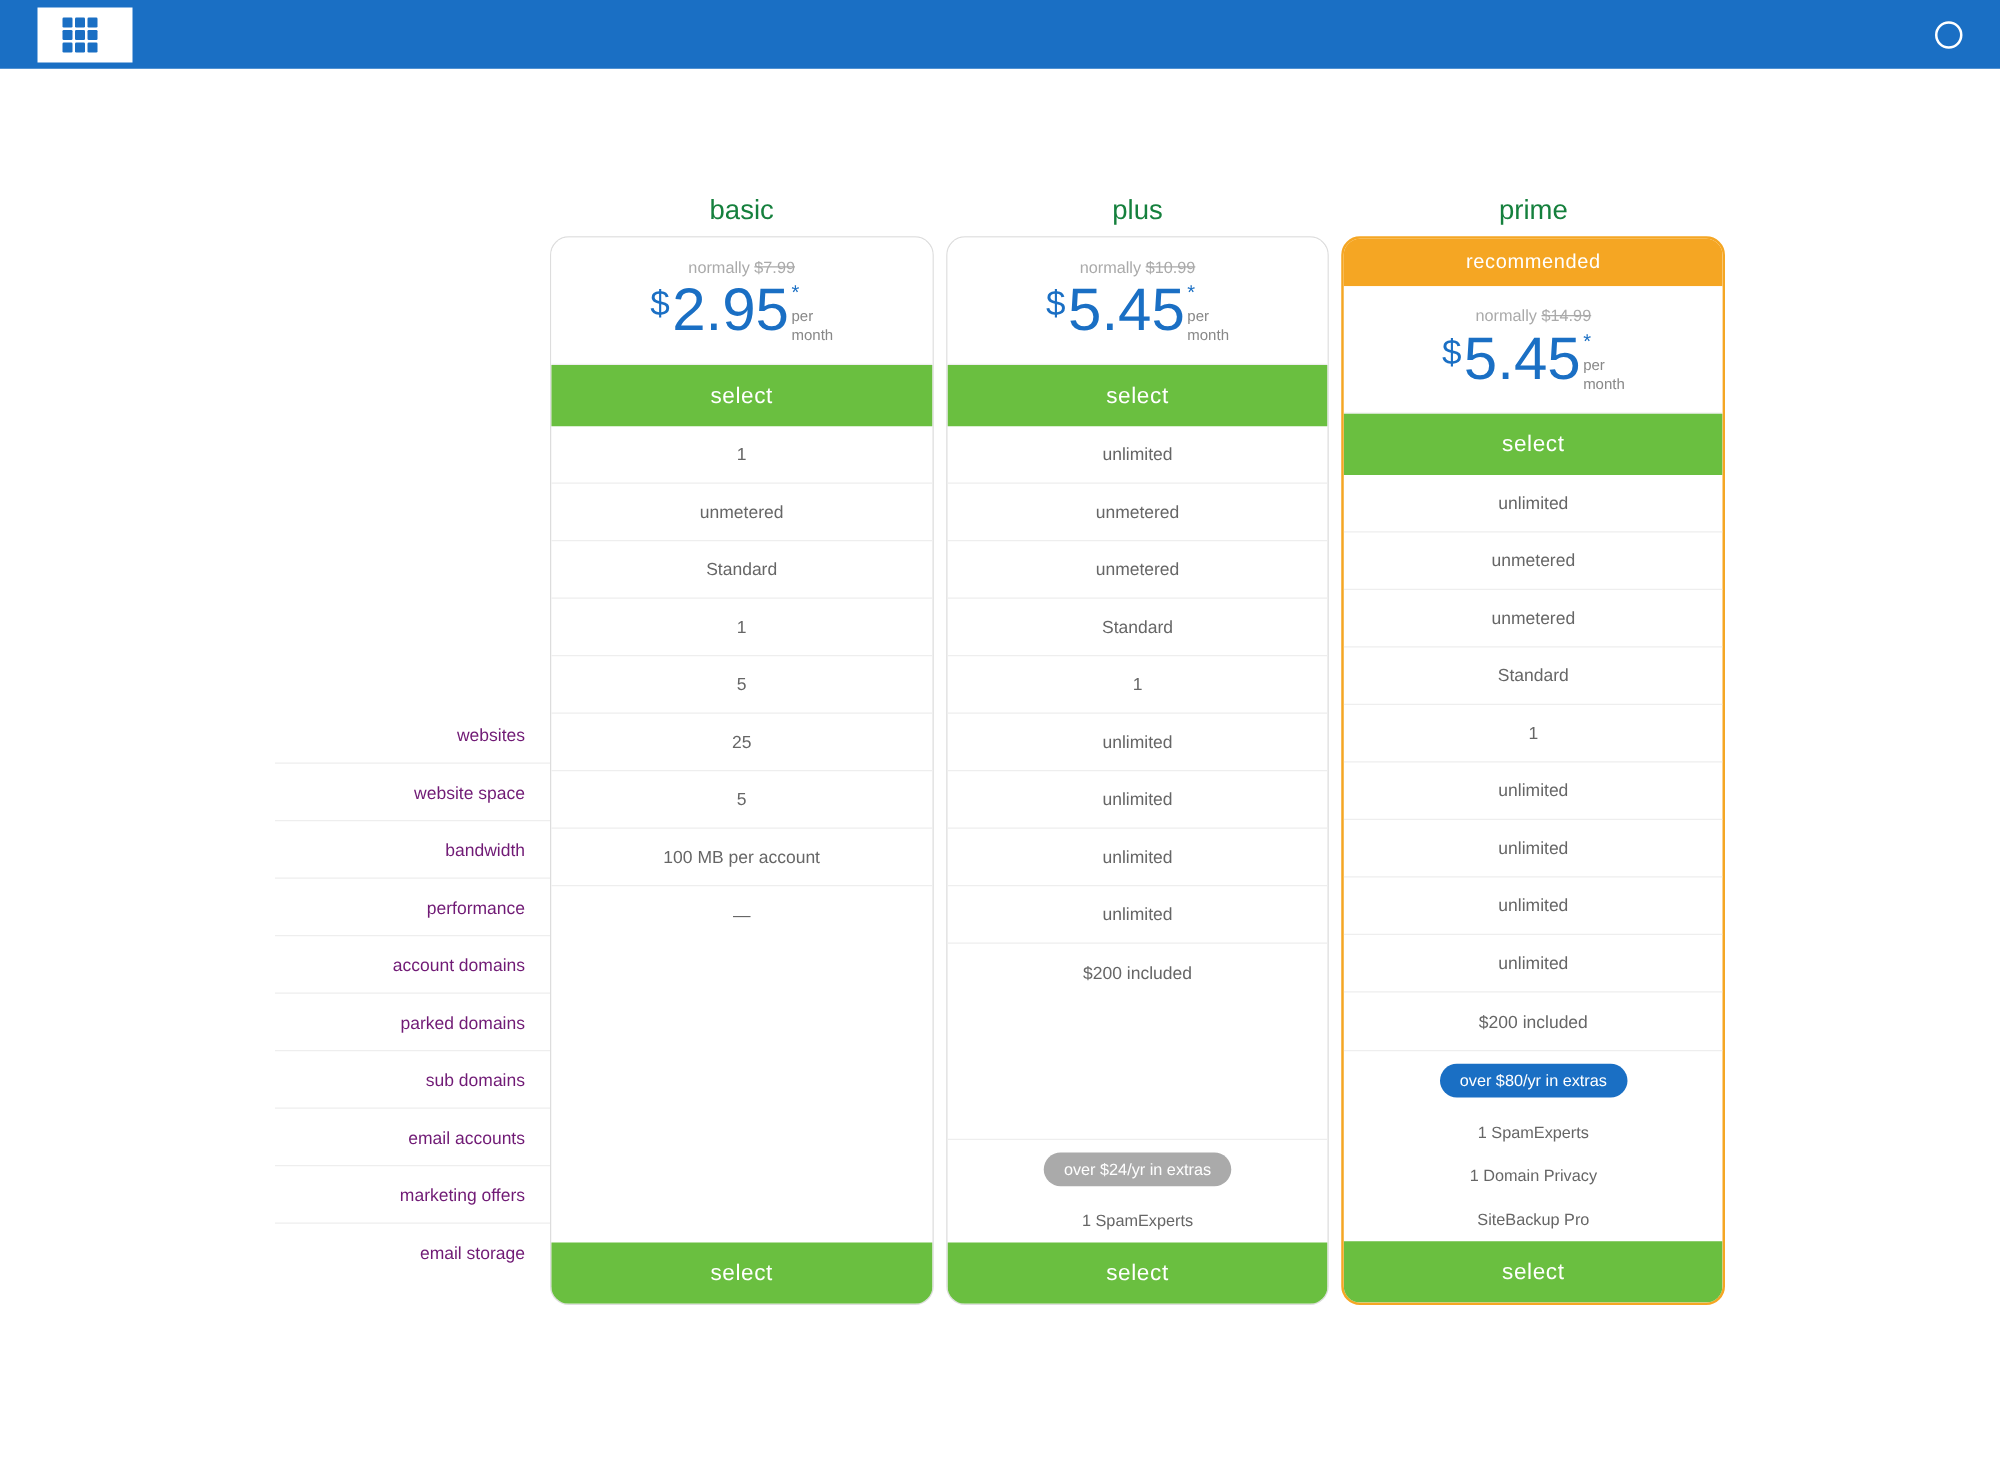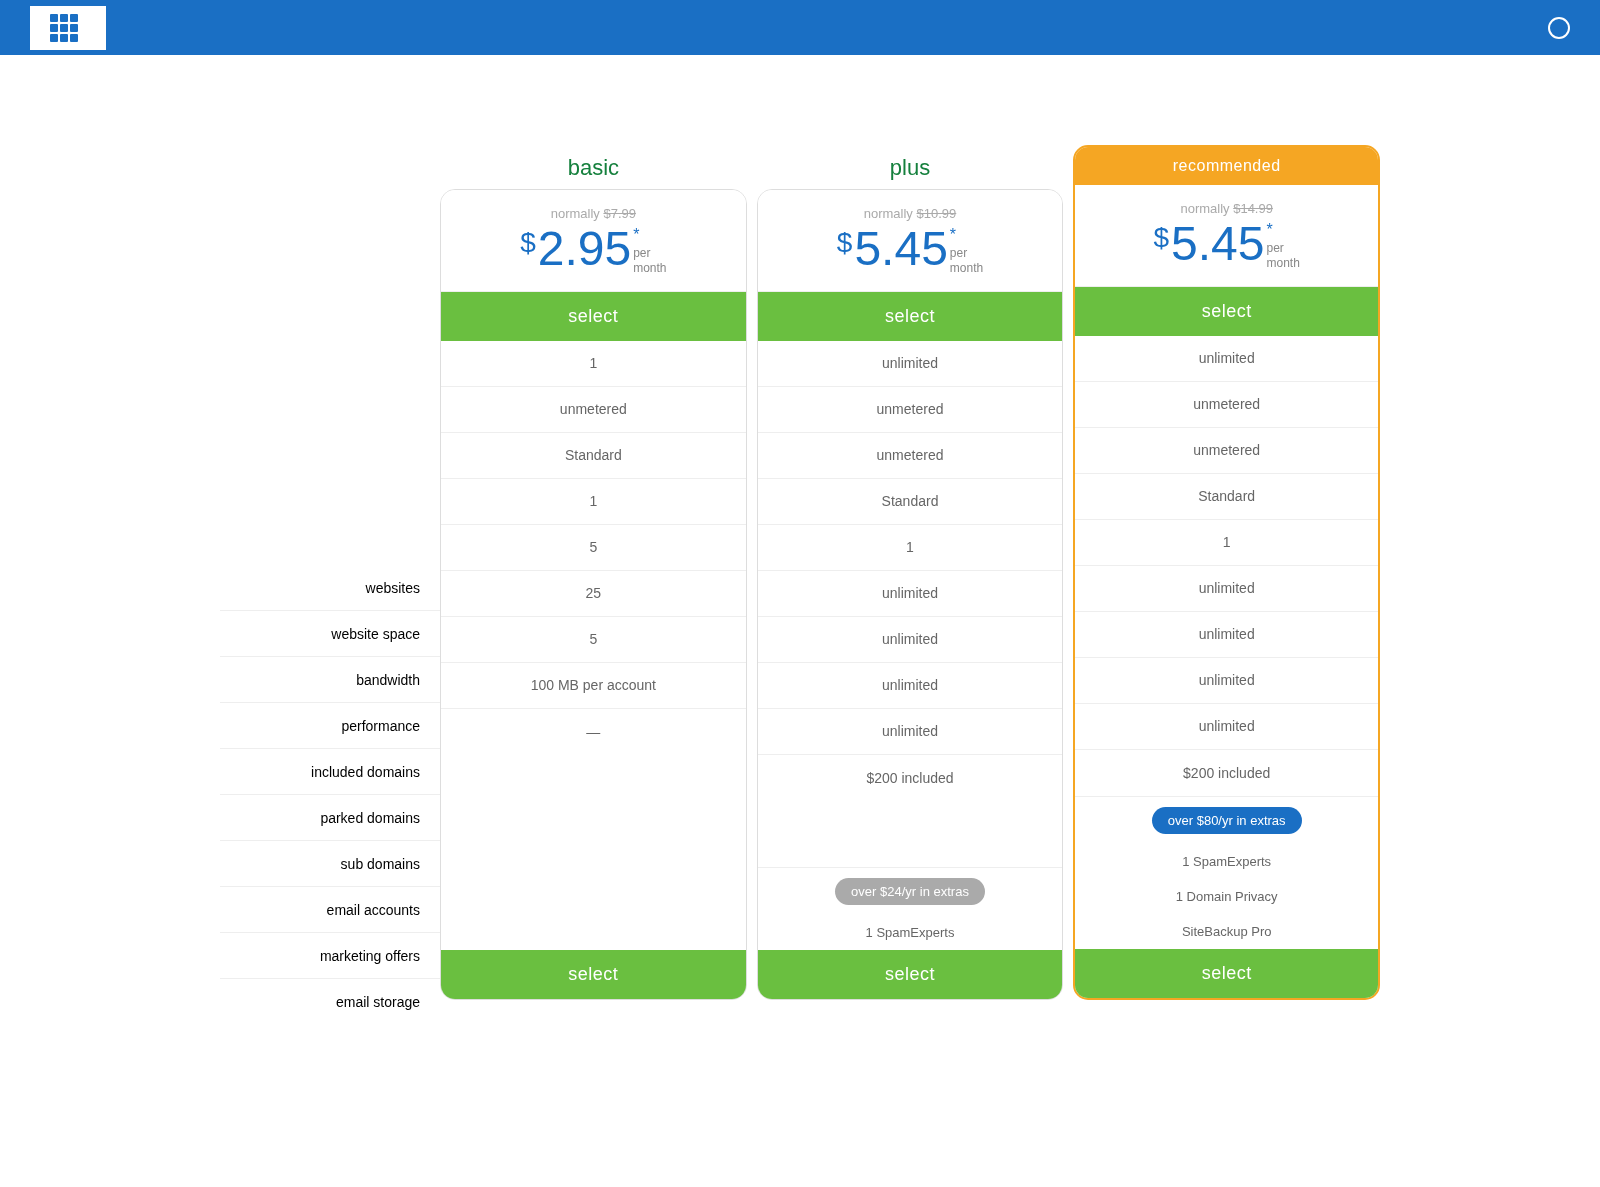--- a/index.html
+++ b/index.html
@@ -87,21 +87,21 @@
       flex-shrink: 0;
       padding-top: 210px;
     }
     .feature-label {
       height: 46px;
       display: flex;
       align-items: center;
       justify-content: flex-end;
       padding-right: 20px;
       font-size: 14px;
-      color: #000000;
+      color: #701a75;
       border-bottom: 1px solid #eee;
     }
     .feature-label:last-child { border-bottom: none; }
 
     
     .plans-columns {
       display: flex;
       gap: 10px;
       flex: 1;
     }
@@ -295,21 +295,21 @@
   <h1 class="page-title"></h1>
 
   <div class="plans-wrapper">
 
     <div class="feature-labels">
         <div style="height: 210px;"></div>
         <div class="feature-label">websites</div>
         <div class="feature-label">website space</div>
         <div class="feature-label">bandwidth</div>
         <div class="feature-label">performance</div>
-        <div class="feature-label">included domains</div>
+        <div class="feature-label">account domains</div>
         <div class="feature-label">parked domains</div>
         <div class="feature-label">sub domains</div>
         <div class="feature-label">email accounts</div>
         <div class="feature-label">marketing offers</div>
         <div class="feature-label">email storage</div>
       </div>
 
     <div class="plans-columns" id="plans-columns">
     <div class="plan-col">
           <div class="plan-header-area">
@@ -374,20 +374,23 @@
               <div class="plan-feature-cell">$200 included</div>
             </div>
             <div class="plan-extras">
               <div class="extras-badge extras-badge-gray">over $24/yr in extras</div>
               <div class="extras-item">1 SpamExperts</div>
             </div>
             <button class="plan-select-bottom">select</button>
           </div>
         </div>
         <div class="plan-col plan-prime-col">
+          <div class="plan-header-area">
+            <div class="plan-name">prime</div>
+          </div>
           <div class="plan-box">
             <div class="plan-recommended-badge">recommended</div>
             <div class="plan-pricing">
               <div class="plan-normally">normally <s>$14.99</s></div>
               <div class="plan-price-row">
                 <span class="plan-price-dollar">$</span>
                 <span class="plan-price-amount">5.45</span>
                 <span class="plan-price-suffix">
                   <span class="plan-price-star">*</span>
                   <span>per</span>

